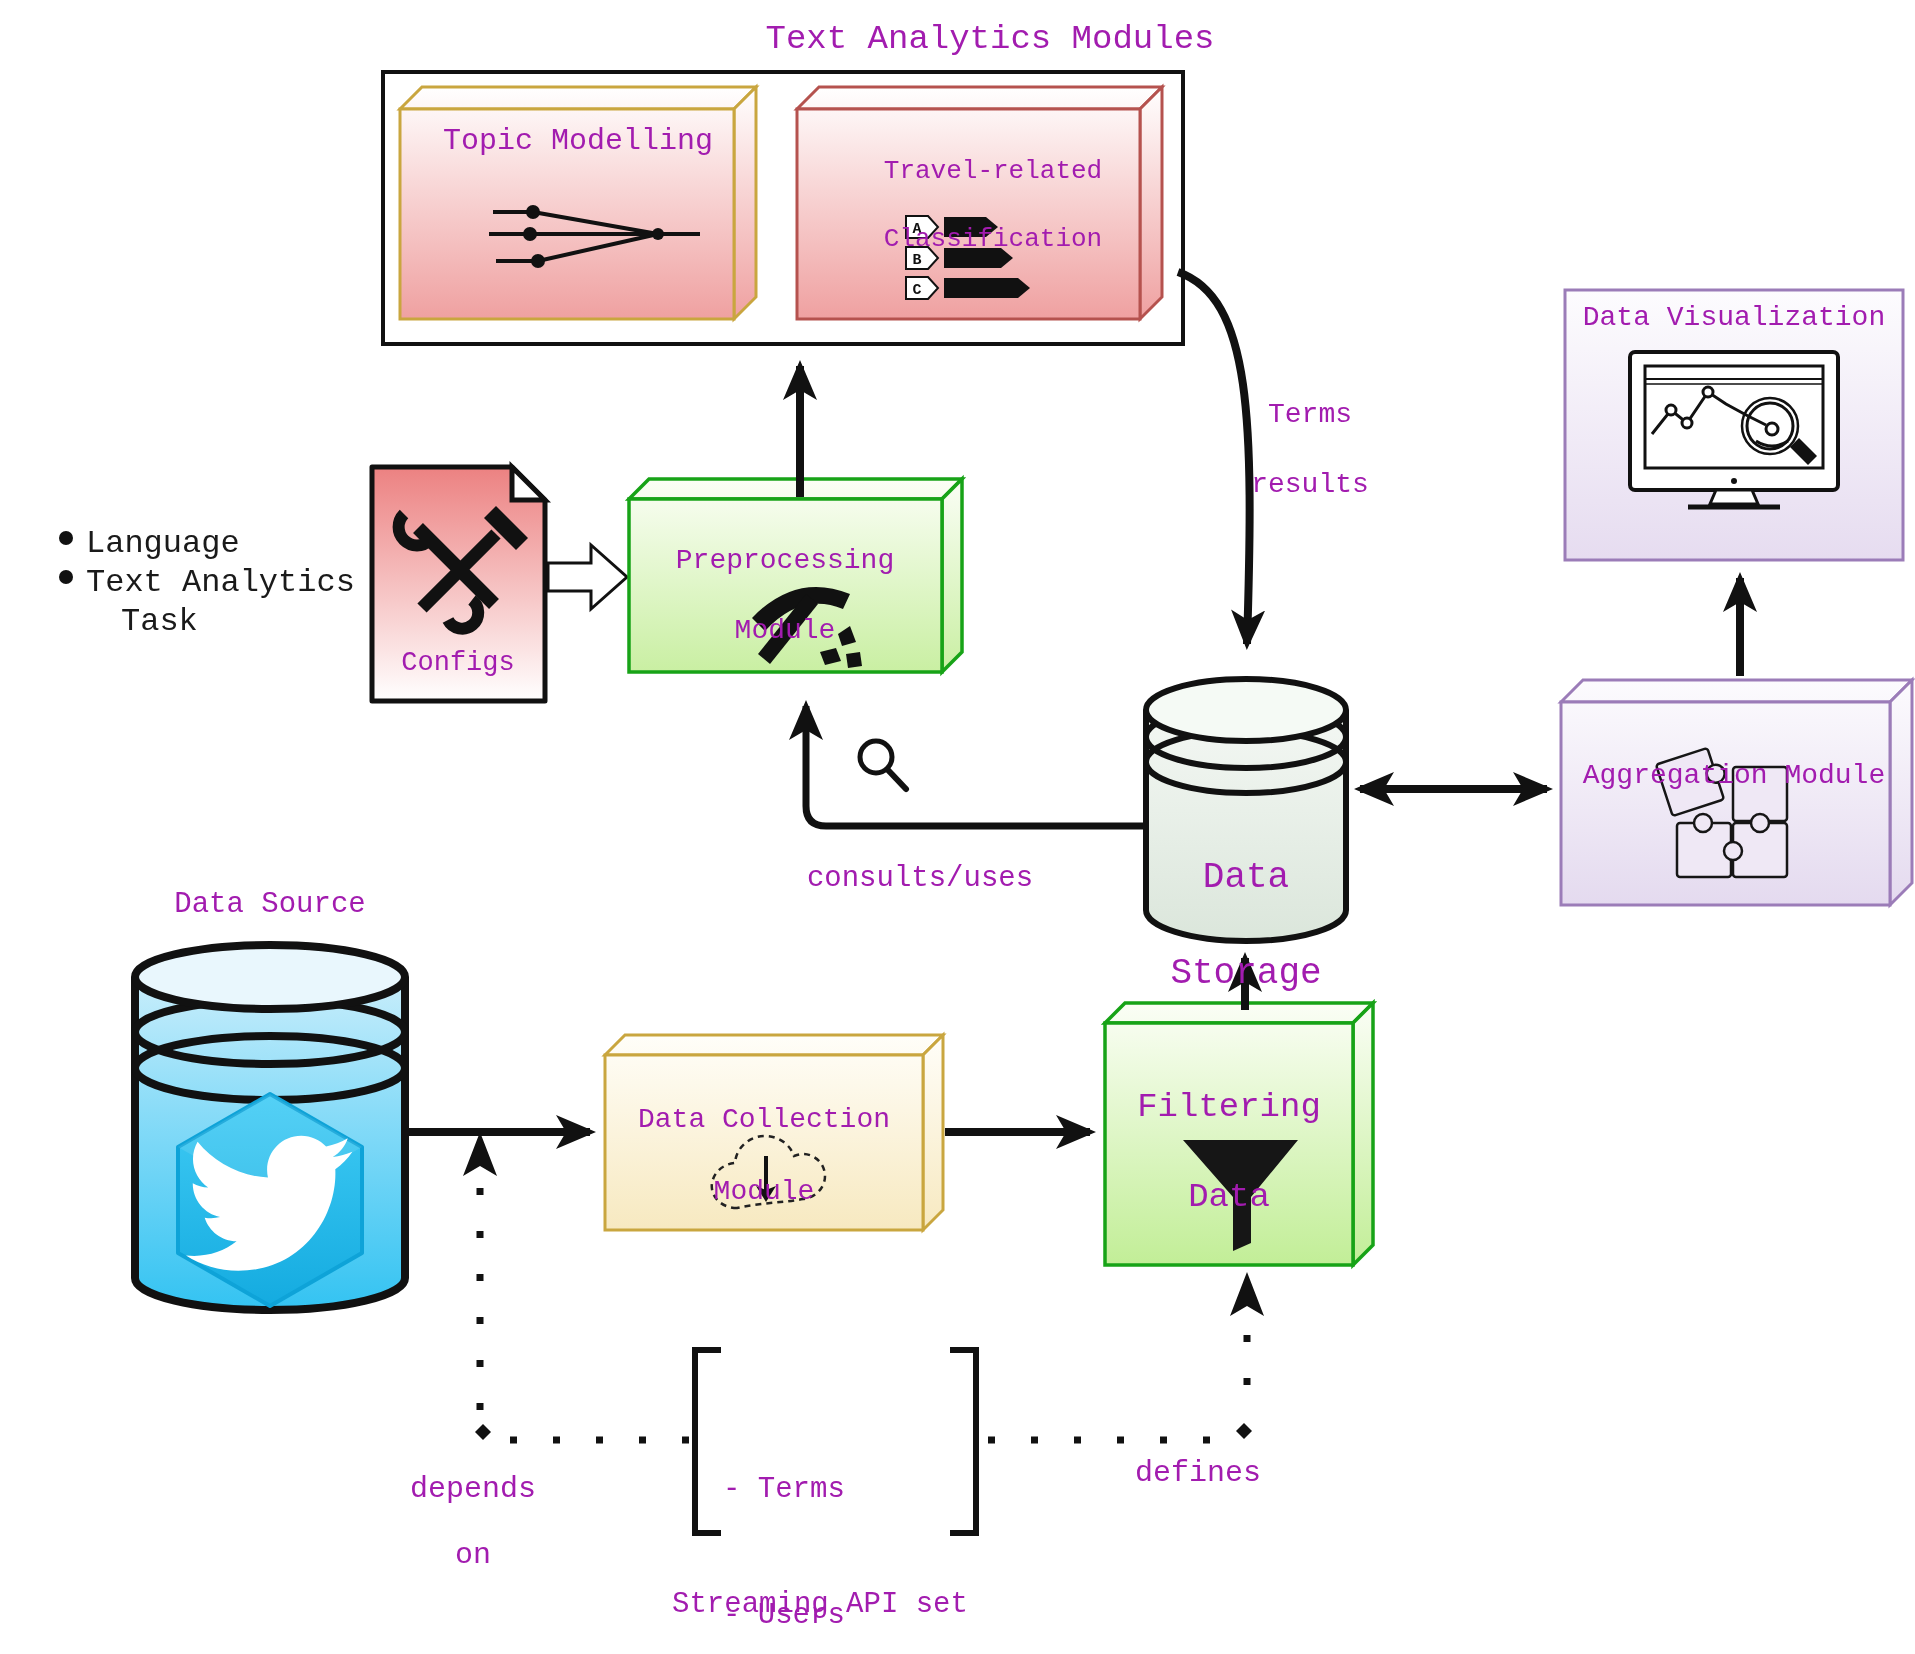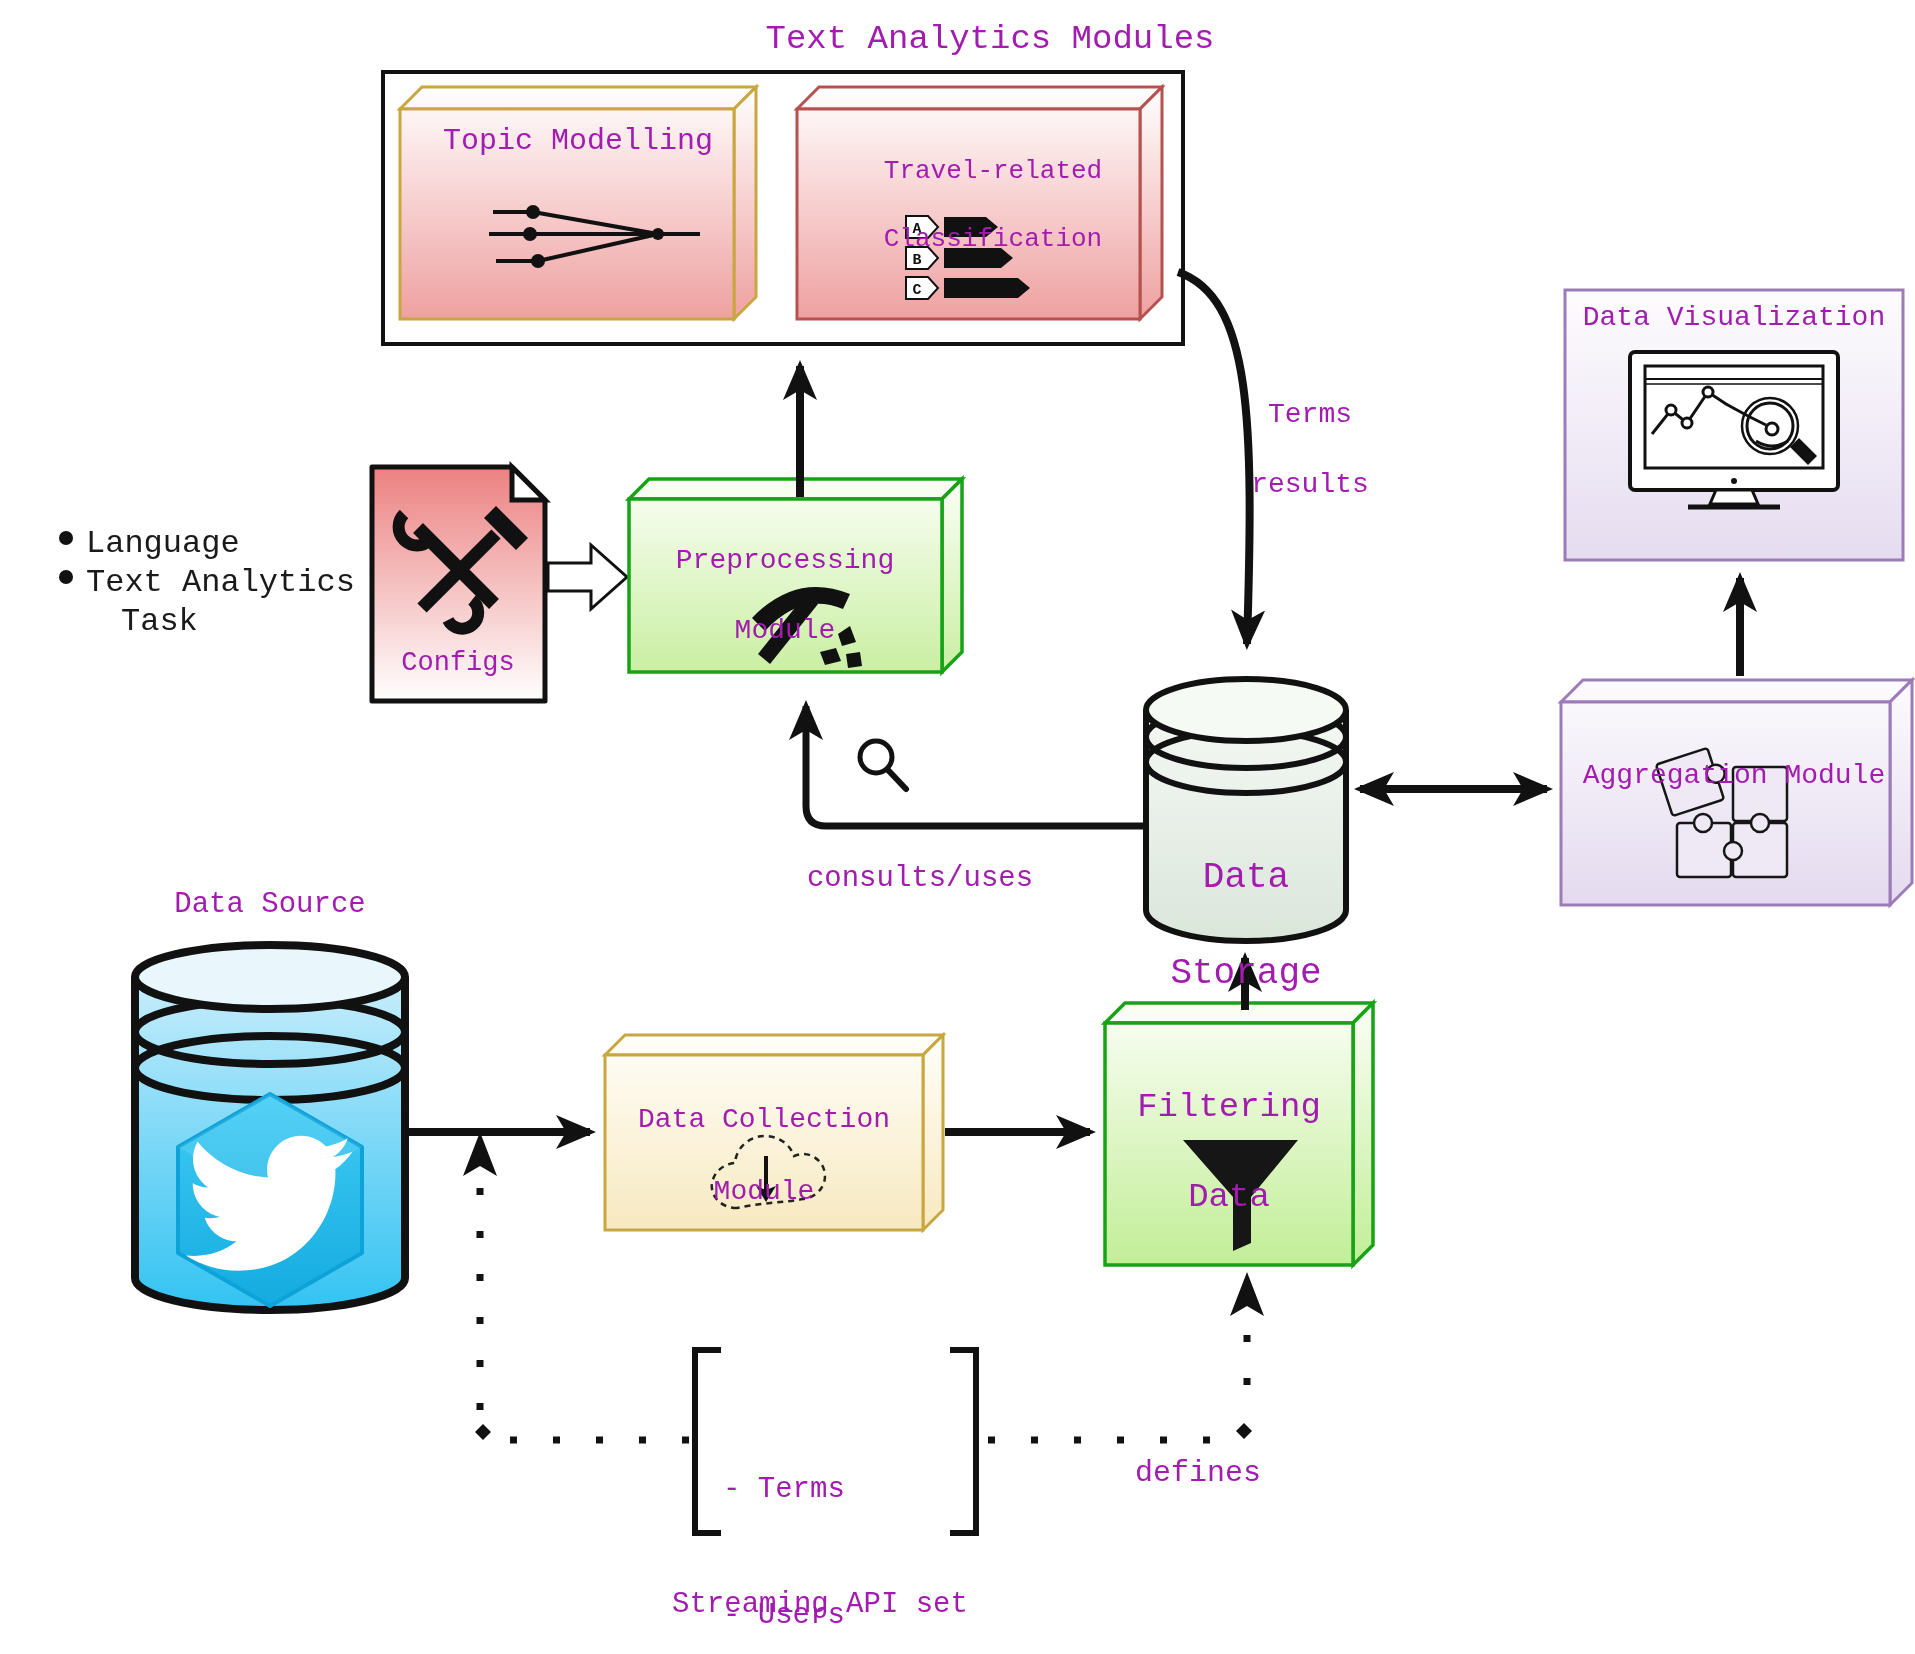--- a/index.html
+++ b/index.html
@@ -298,20 +298,24 @@
 <div class="lbl ctr" style="left:614px;top:1066px;width:300px;font-size:28px;line-height:36px;">
   <div>Data Collection</div>
   <div>Module</div>
 </div>
 
 <div class="lbl ctr" style="left:1089px;top:1040px;width:280px;font-size:34px;line-height:45px;">
   <div>Filtering</div>
   <div>Data</div>
 </div>
 
+<div class="lbl ctr" style="left:393px;top:1440px;width:160px;font-size:30px;line-height:33px;">
+  <div>depends</div>
+  <div>on</div>
+</div>
 
 <div class="lbl ctr" style="left:1098px;top:1456px;width:200px;font-size:30px;">defines</div>
 
 <div class="lbl lst" style="left:723px;top:1385px;font-size:29px;line-height:42px;">
   <div>- Terms</div>
   <div>- Users</div>
   
 </div>
 
 <div class="lbl ctr" style="left:570px;top:1552px;width:500px;font-size:29px;line-height:35px;">

